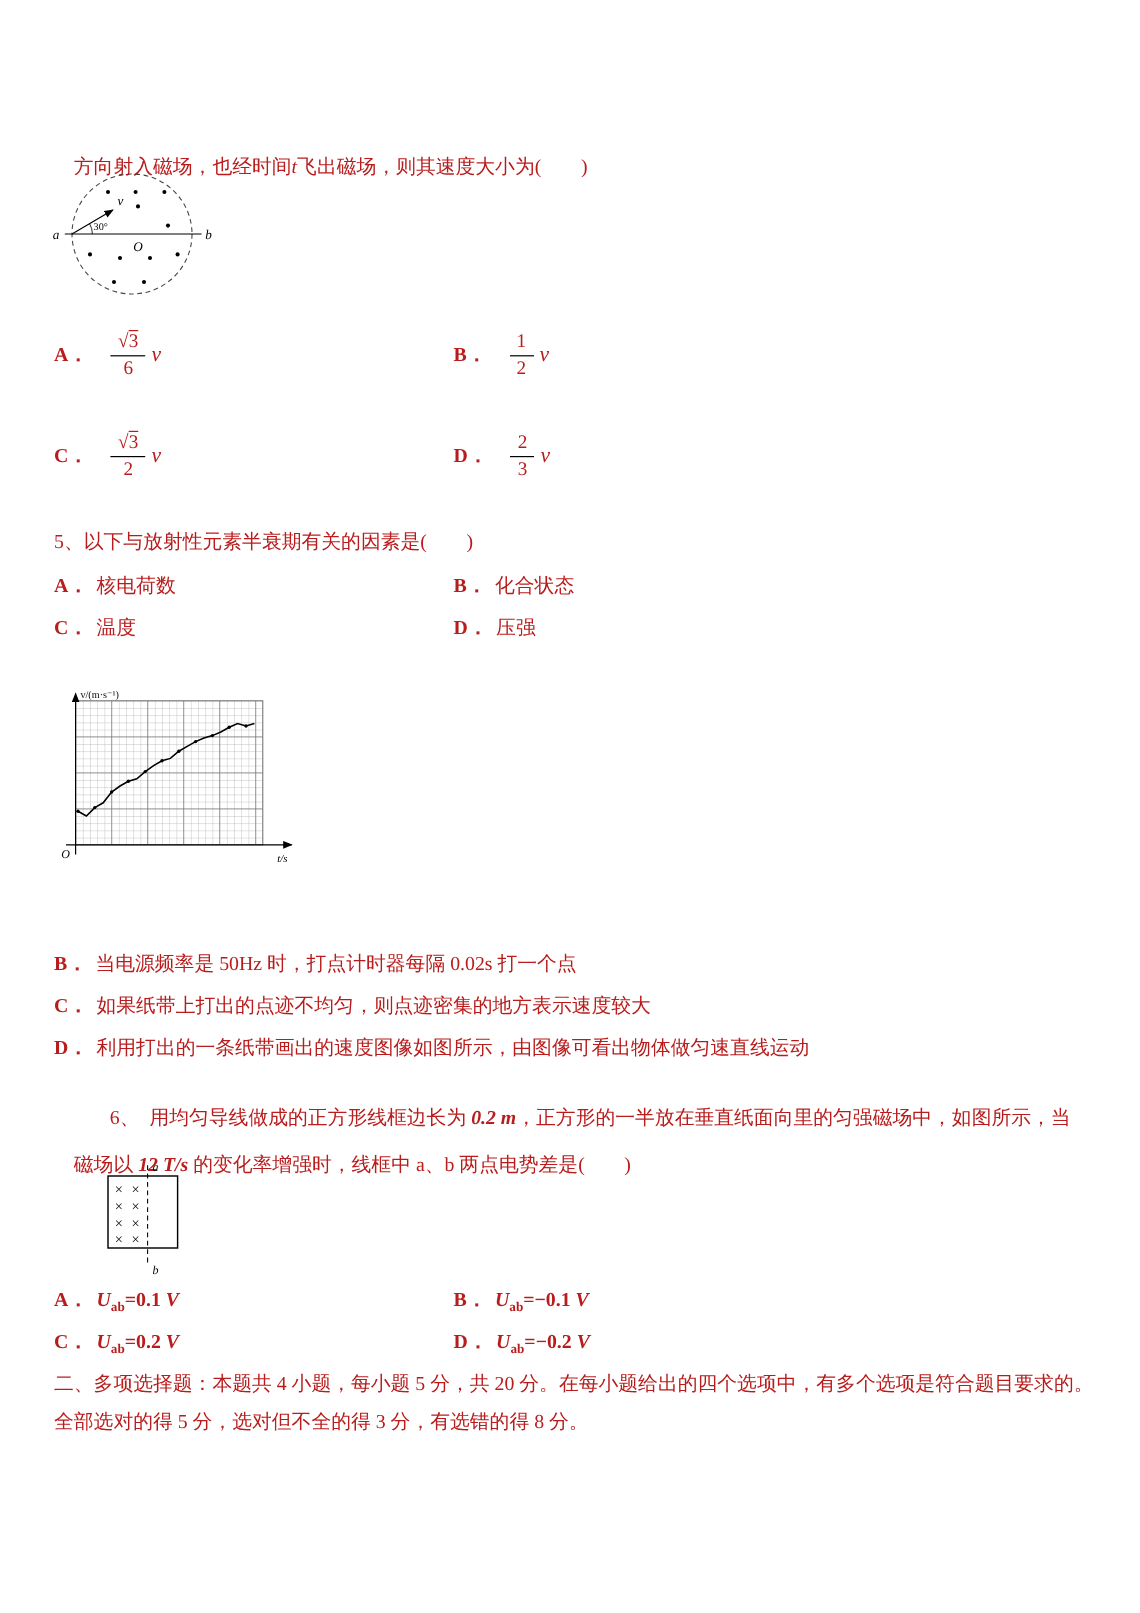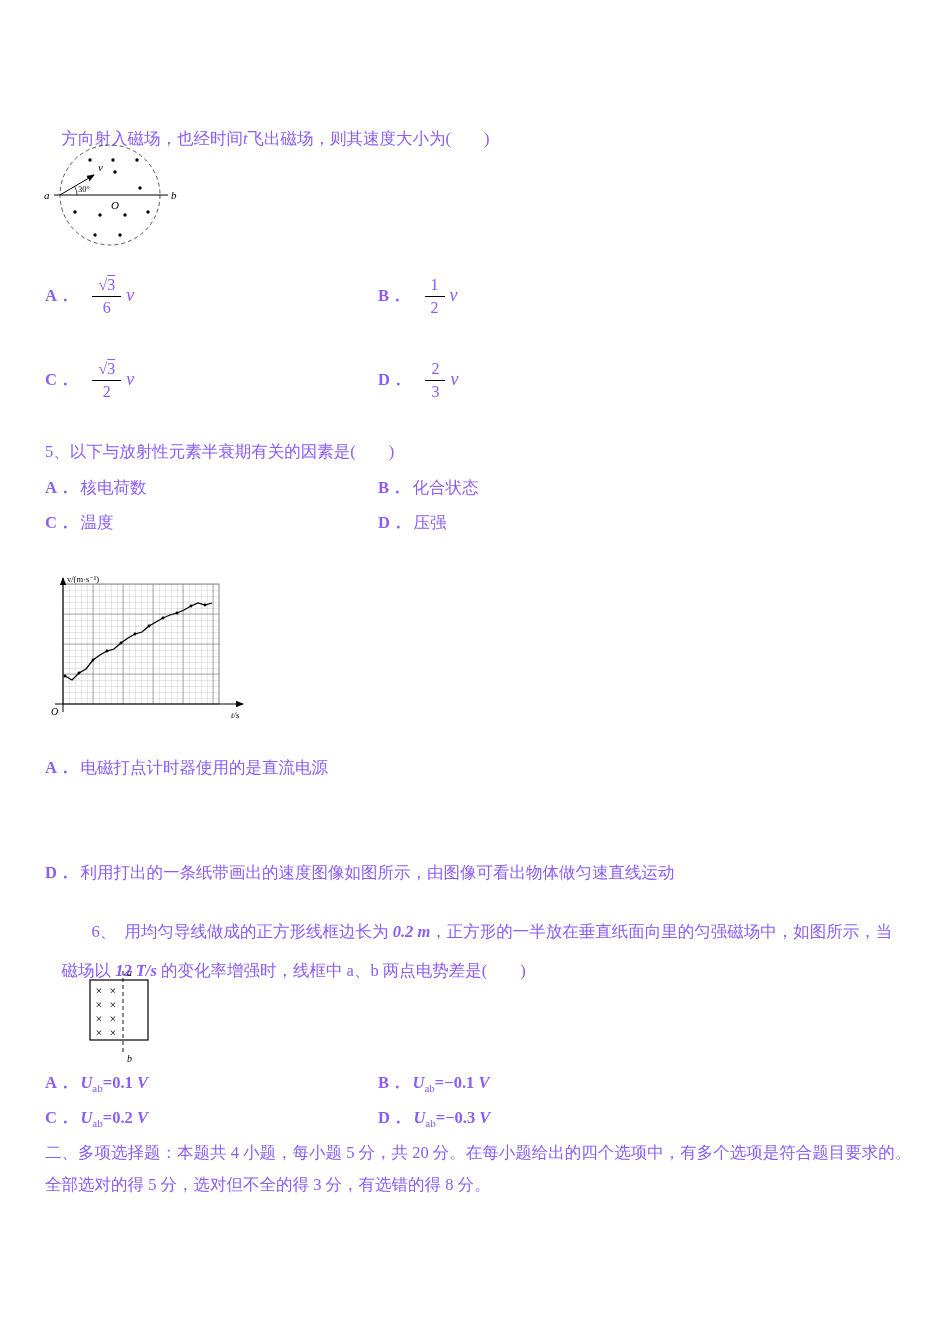--- a/index.html
+++ b/index.html
@@ -1,29 +1,29 @@
 <!DOCTYPE html>
 <html><head>
 <meta charset="utf-8">
 <style>
   html,body{margin:0;padding:0;background:#ffffff;}
   .page{position:relative;width:950px;height:1344px;background:#fff;overflow:hidden;
-        font-family:"Liberation Serif","DejaVu Serif",serif;font-size:16.5px;color:#8b5cf6;}
+        font-family:"Liberation Serif","DejaVu Serif",serif;font-size:16.5px;color:#b91c1c;}
   .abs{position:absolute;white-space:pre-wrap;line-height:1.4;}
   .opt-letter{font-weight:bold;margin-right:7px;}
   .frac-row{display:flex;align-items:center;height:56px;}
   .frac{display:inline-flex;flex-direction:column;align-items:center;text-align:center;
         font-size:16px;line-height:1.35;margin:0 5px 0 12px;}
   .frac .num{display:block;border-bottom:1px solid #000;padding:0 6px;}
   .frac .den{display:block;}
   .rad-body{text-decoration:overline;}
   .suffix-v{font-style:italic;font-size:18px;}
   .em-bi{font-weight:bold;font-style:italic;}
   .uopt{font-weight:bold;}
-  .uopt sub{font-size:11px;font-weight:normal;}
+  .uopt sub{font-size:11px;font-weight:bold;}
   svg text{font-family:"Liberation Serif","DejaVu Serif",serif;}
 </style>
 </head>
 <body>
 
 <div class="page">
 
   <div class="abs" style="left:45px;top:104px;width:860px;">
     <span>方向射入磁场，也经时间</span><i>t</i><span>飞出磁场，则其速度大小为(        )</span>
   </div>
@@ -124,21 +124,22 @@
         <circle cx="118" cy="46" r="1.4"></circle>
         <circle cx="132" cy="41" r="1.4"></circle>
       <circle cx="146" cy="34" r="1.4"></circle>
         <circle cx="160" cy="33" r="1.4"></circle>
     </g>
     <text x="22" y="10" font-size="8.5">v/(m·s⁻¹)</text>
     <text x="186" y="146" font-size="9" font-style="italic">t/s</text>
     <text x="6" y="143" font-size="10" font-style="italic">O</text>
   </svg>
 
-  <div class="abs" style="left:45px;top:756px;width:860px;"><span class="opt-letter">A．</span><span>电磁打点计时器使用的是直流电源</span></div>
+  <div class="abs" style="left:45px;top:791px;width:860px;"><span class="opt-letter">B．</span><span>当电源频率是 50Hz 时，打点计时器每隔 0.02s 打一个点</span></div>
+  <div class="abs" style="left:45px;top:826px;width:860px;"><span class="opt-letter">C．</span><span>如果纸带上打出的点迹不均匀，则点迹密集的地方表示速度较大</span></div>
   <div class="abs" style="left:45px;top:861px;width:860px;"><span class="opt-letter">D．</span><span>利用打出的一条纸带画出的速度图像如图所示，由图像可看出物体做匀速直线运动</span></div>
 
   <div class="abs" style="left:75px;top:897px;width:832px;">
     <span>6、  用均匀导线做成的正方形线框边长为 </span><span class="em-bi">0.2 m</span><span>，正方形的一半放在垂直纸面向里的匀强磁场中，如图所示，当</span>
   </div>
   <div class="abs" style="left:45px;top:936px;width:862px;">
     <span>磁场以 </span><span class="em-bi">12 T/s</span><span> 的变化率增强时，线框中 a、b 两点电势差是(        )</span>
   </div>
 
   <svg class="abs" style="left:80px;top:964px;" width="92" height="102" viewBox="0 0 92 102">
@@ -154,19 +155,19 @@
       <text x="19" y="73">×</text>
         <text x="33" y="73">×</text>
     </g>
     <text x="47" y="12" font-size="10" font-style="italic">a</text>
     <text x="47" y="98" font-size="10" font-style="italic">b</text>
   </svg>
 
   <div class="abs uopt" style="left:45px;top:1071px;"><span class="opt-letter">A．</span><i>U</i><sub>ab</sub><span>=0.1 </span><i>V</i></div>
   <div class="abs uopt" style="left:378px;top:1071px;"><span class="opt-letter">B．</span><i>U</i><sub>ab</sub><span>=−0.1 </span><i>V</i></div>
   <div class="abs uopt" style="left:45px;top:1106px;"><span class="opt-letter">C．</span><i>U</i><sub>ab</sub><span>=0.2 </span><i>V</i></div>
-  <div class="abs uopt" style="left:378px;top:1106px;"><span class="opt-letter">D．</span><i>U</i><sub>ab</sub><span>=−0.3 </span><i>V</i></div>
+  <div class="abs uopt" style="left:378px;top:1106px;"><span class="opt-letter">D．</span><i>U</i><sub>ab</sub><span>=−0.2 </span><i>V</i></div>
 
   <div class="abs" style="left:45px;top:1141px;width:868px;">二、多项选择题：本题共 4 小题，每小题 5 分，共 20 分。在每小题给出的四个选项中，有多个选项是符合题目要求的。</div>
   <div class="abs" style="left:45px;top:1173px;width:868px;">全部选对的得 5 分，选对但不全的得 3 分，有选错的得 8 分。</div>
 
 
 </div>
 
 </body></html>

